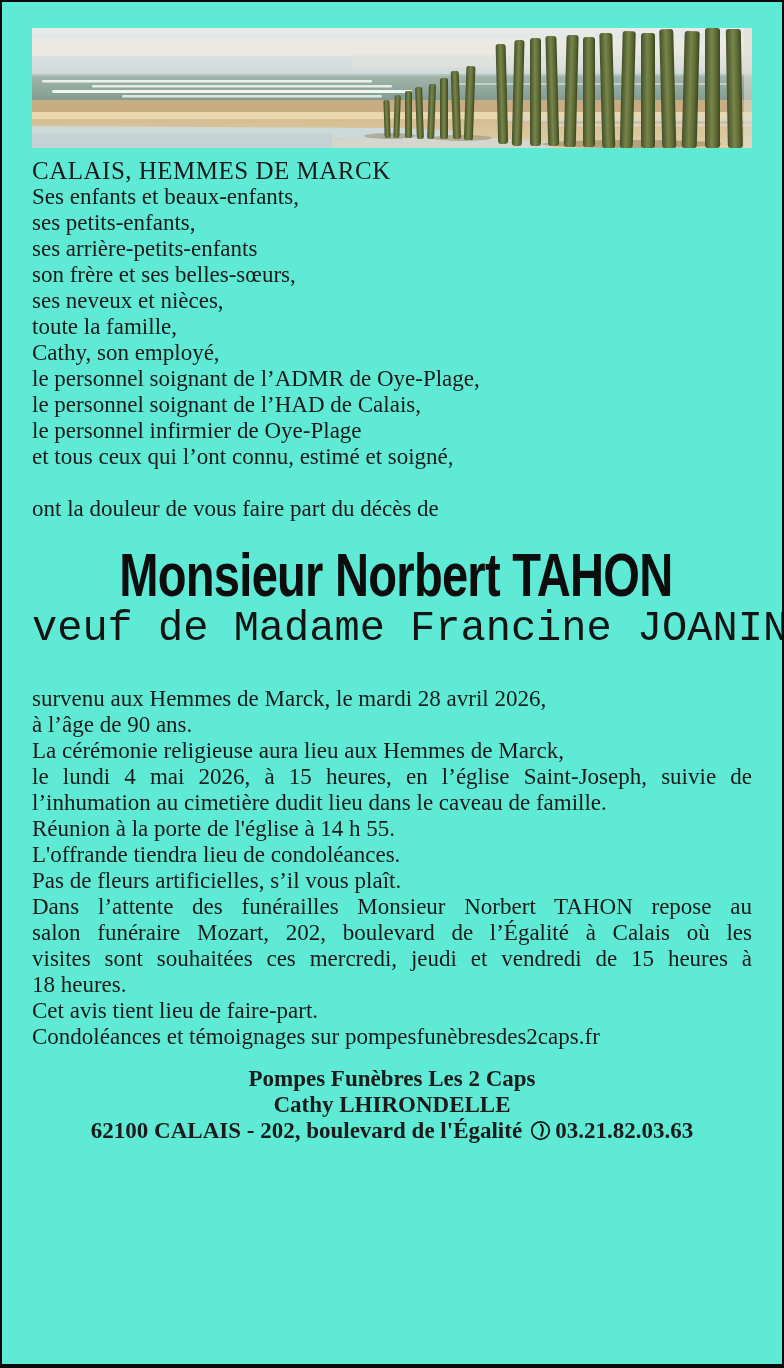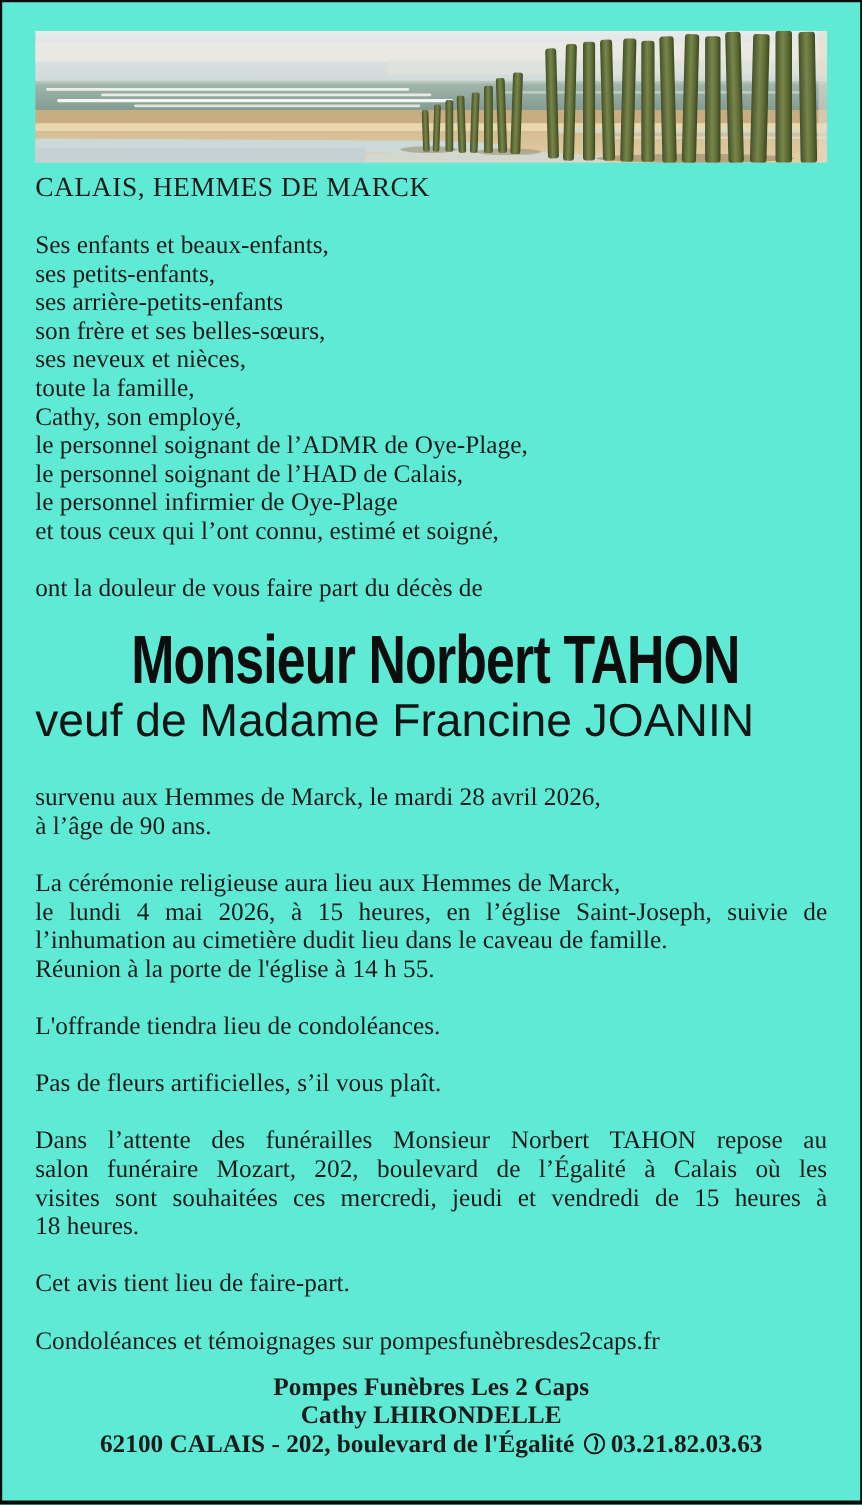--- a/index.html
+++ b/index.html
@@ -15,35 +15,35 @@
     color:#1b1b1b;
     overflow:hidden;
   }
   .photo{
     width:720px;height:120px;display:block;
   }
   .location{
     font-size:25px;line-height:26px;margin-top:10px;
     letter-spacing:0.5px;
   }
-  .block{margin-top:26px;}
+  .block{}
   .line{font-size:23px;line-height:26px;}
   .stretch{text-align:justify;text-align-last:justify;}
   .announce{margin-top:26px;font-size:23px;line-height:26px;}
   .name-wrap{margin-top:22px;text-align:right;}
   .deceased-name{
     font-family:"Liberation Sans", sans-serif;
     font-weight:700;font-size:62px;line-height:62px;
     display:inline-block;transform:scaleX(0.76);transform-origin:50% 50%;
     white-space:nowrap;letter-spacing:-1px;color:#0d0d0d;
   }
   .deceased-sub{
-    font-family:Liberation Sans, sans-serif;
+    font-family:Liberation Mono, monospace;
     font-weight:400;font-size:42px;line-height:46px;
-    text-align:left;white-space:nowrap;color:#141414;
+    text-align:right;white-space:nowrap;color:#141414;
   }
   .footer{margin-top:16px;text-align:center;font-weight:700;}
   .footer .line{font-size:23px;line-height:26px;}
   .phone-icon{display:inline-block;vertical-align:-3px;margin:0 4px 0 8px;}
 </style>
 </head>
 <body>
 
 <div class="page">
 

